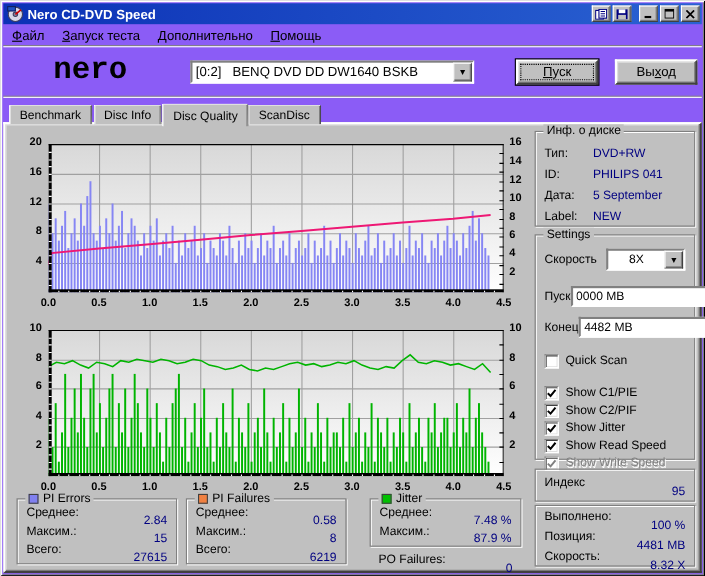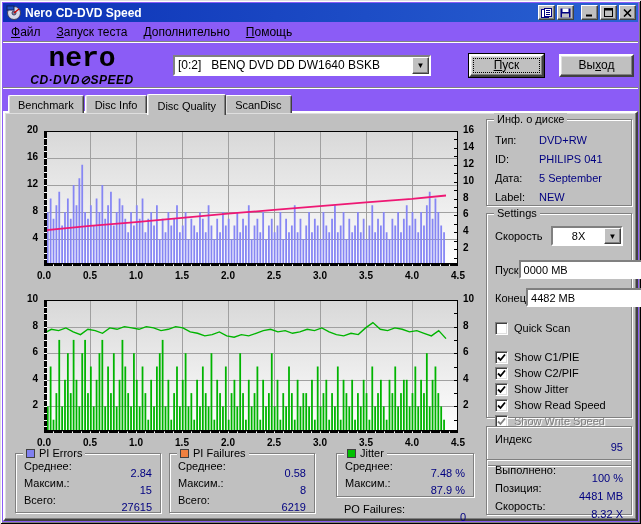--- a/index.html
+++ b/index.html
@@ -141,21 +141,20 @@
       <div class="menu-item"><u>Ф</u>айл</div>
       <div class="menu-item"><u>З</u>апуск теста</div>
       <div class="menu-item"><u>Д</u>ополнительно</div>
       <div class="menu-item"><u>П</u>омощь</div>
     </div>
   <div class="sep sep1"></div>
 
   <div class="header">
     <div class="logo">
       <div class="logo1">nero</div>
-      <div class="logo2"><span>CD·DVD</span><span>⊘</span><span>SPEED</span></div>
     </div>
     <div class="combo">
       <span class="combo-text">[0:2]   BENQ DVD DD DW1640 BSKB</span>
       <span class="combo-btn">▼</span>
     </div>
     <button class="btn btn-start" id="btn-start">
         <span class="focus"></span>
         <span id="btn-start-label"><u>П</u>уск</span>
       </button>
     <button class="btn btn-exit" id="btn-exit">
@@ -256,21 +255,21 @@
         <div class="cbrow checked disabled">
           <span class="cbbox">
               <svg class="check" width="9" height="9" viewBox="0 0 9 9">
                 <polyline points="1,4.5 3.5,7 8,1.5" fill="none" stroke="#000" stroke-width="1.8"></polyline>
               </svg>
             </span>
           <span class="cblabel">Show Write Speed</span>
         </div>
       </div>
 
-      <div class="panel" style="left:481px;top:313px;width:146px;height:40px">
+      <div class="panel" style="left:481px;top:313px;width:146px;height:30px">
         <div class="kv" style="height:24px">
           <span class="lab">Индекс</span>
           <span class="val">95</span>
         </div>
       </div>
 
       <div class="panel" style="left:481px;top:346px;width:146px;height:56px">
         <div class="kv" style="height:18px;margin-top:1px">
             <span class="lab">Выполнено:</span>
             <span class="val">100 %</span>

